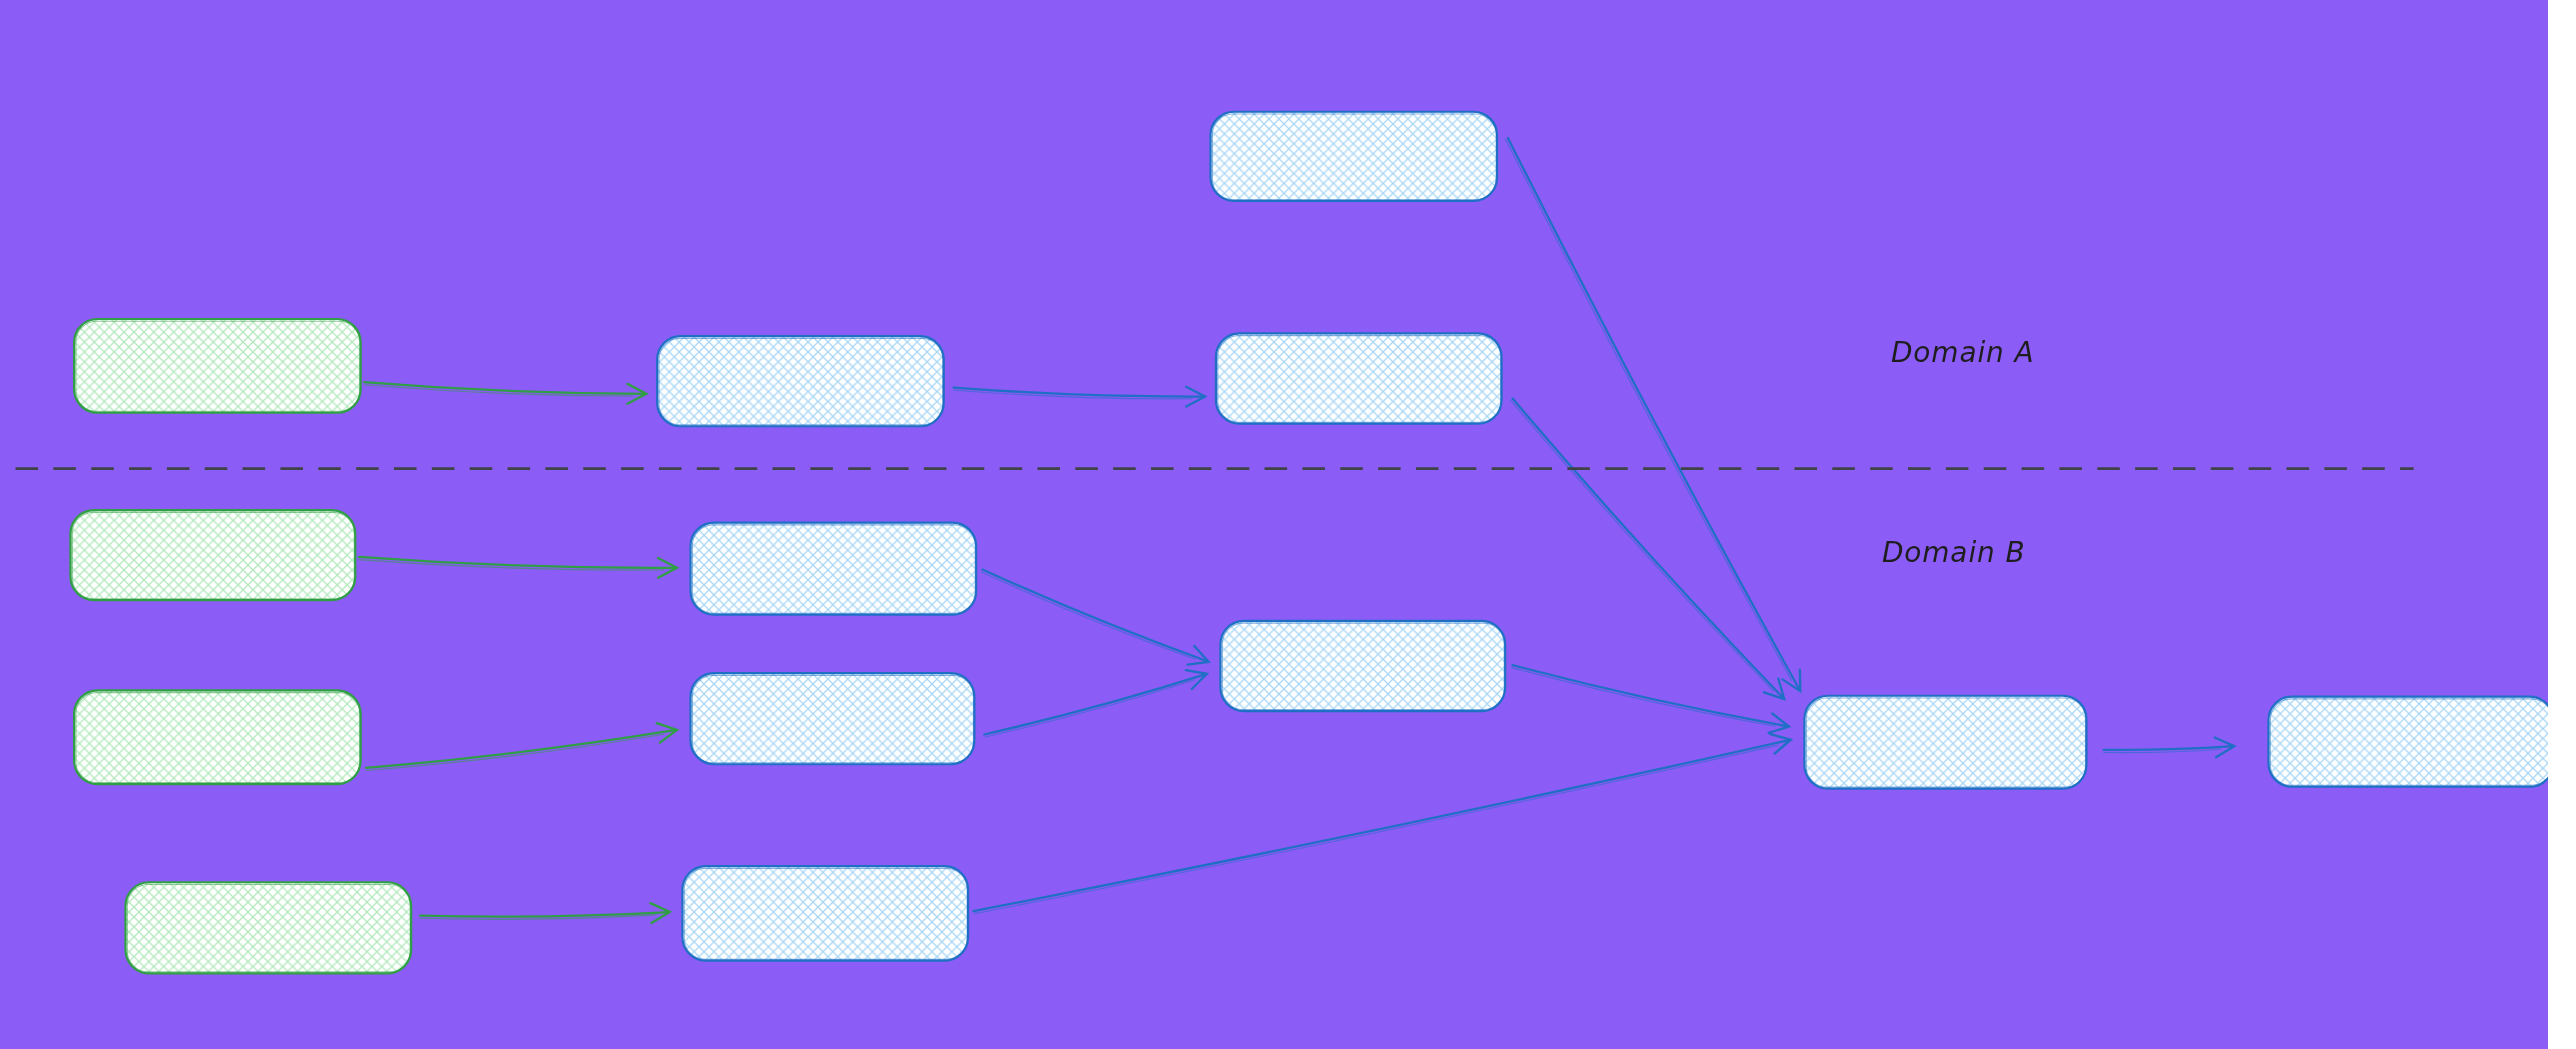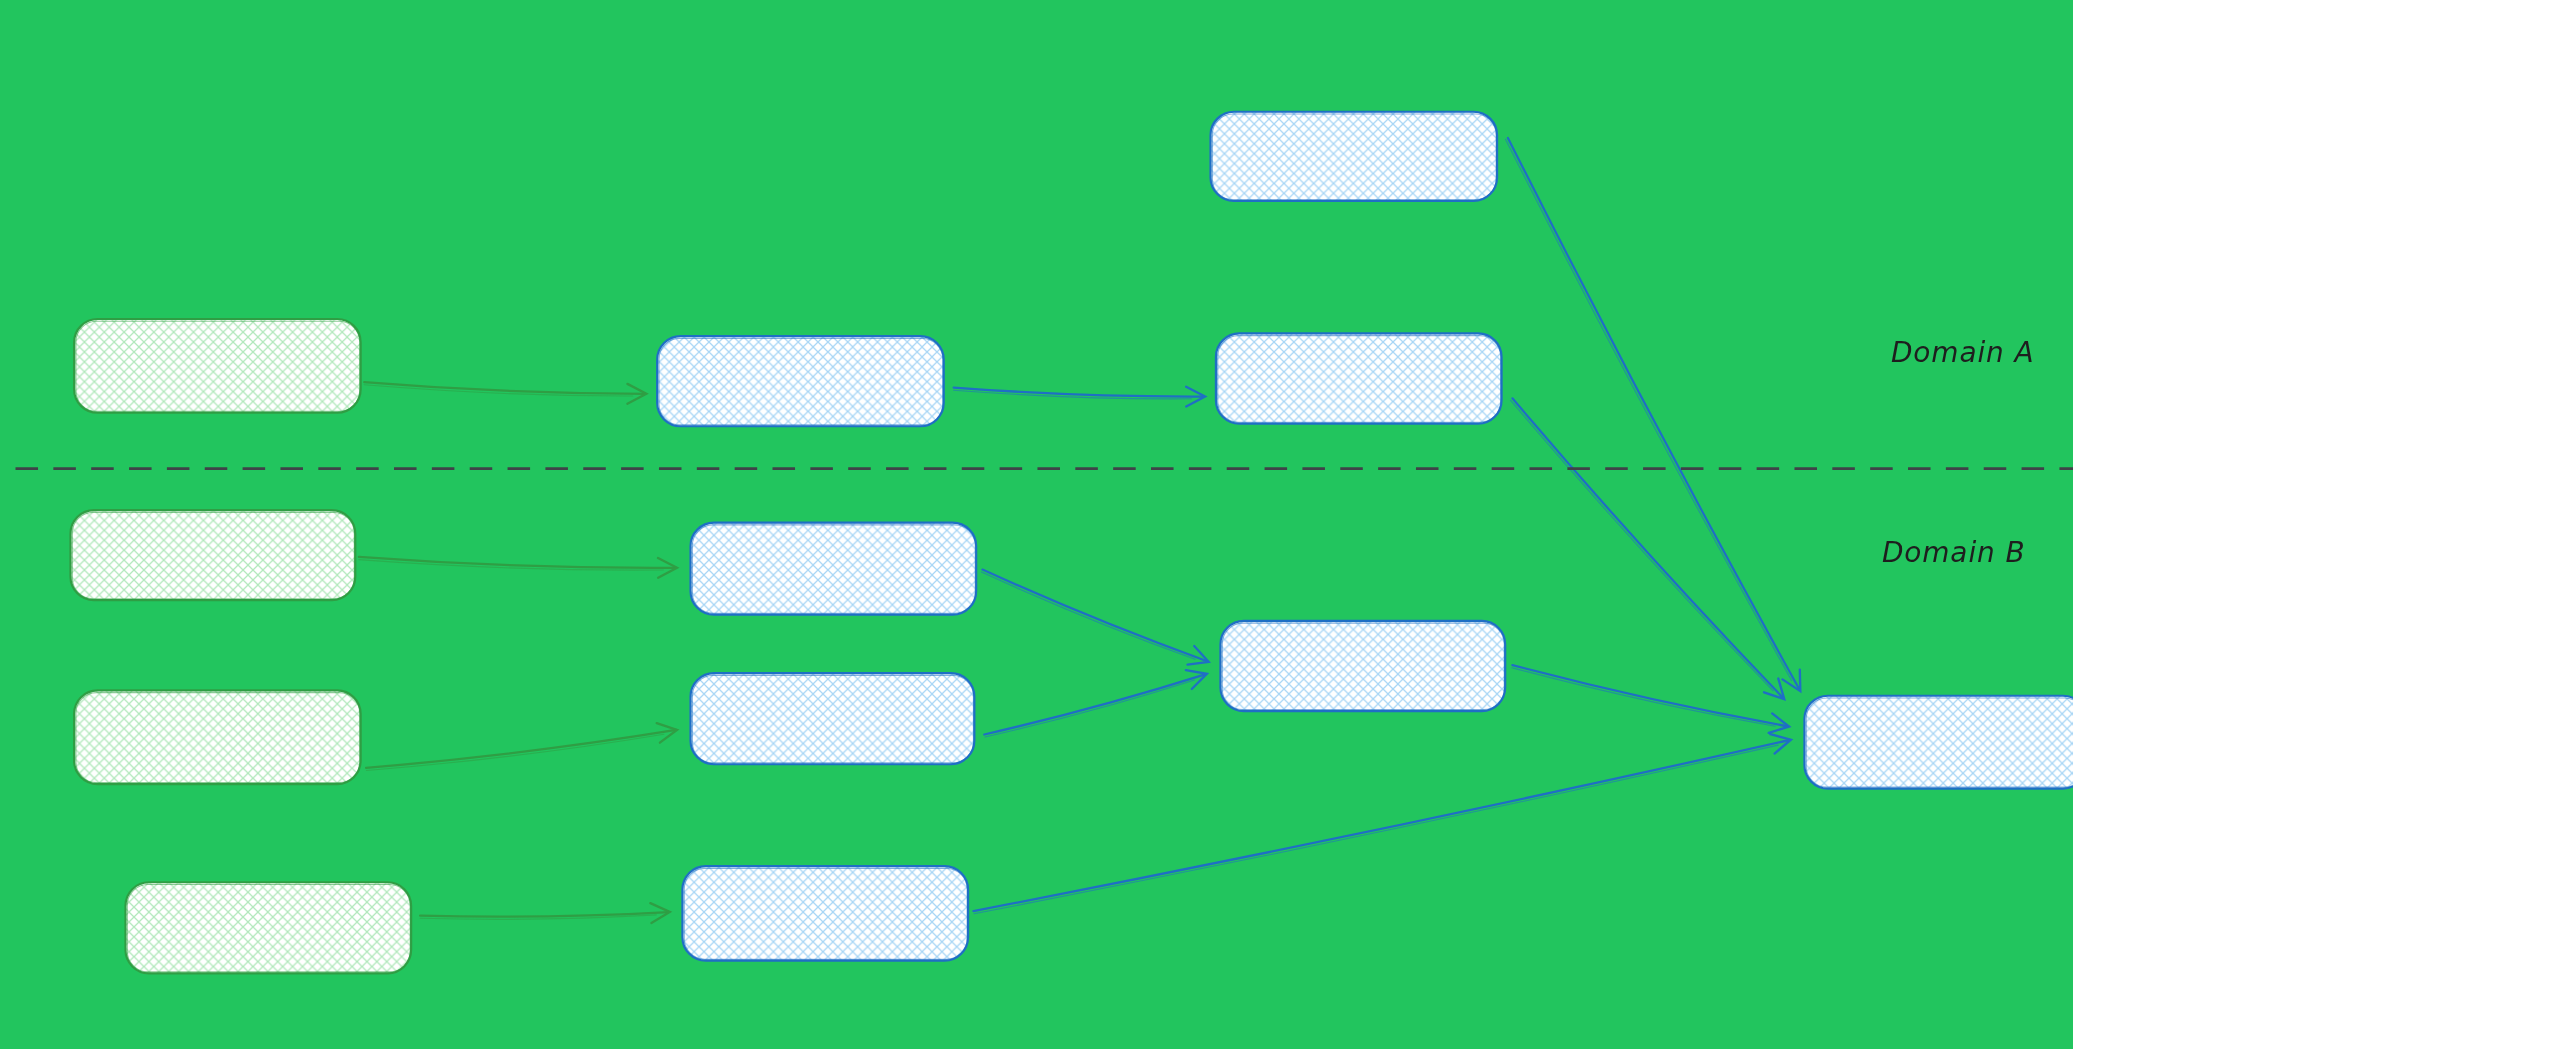--- a/index.html
+++ b/index.html
@@ -3,23 +3,23 @@
 <meta charset="utf-8">
 <style>
   html, body {
     margin: 0;
     padding: 0;
     background: #ffffff;
     font-family: "DejaVu Sans", "Liberation Sans", sans-serif;
   }
   .stage {
     position: relative;
-    width: 2073px;
+    width: 2548px;
     height: 1049px;
-    background: #22c55e;
+    background: #8b5cf6;
     overflow: hidden;
   }
   .stage svg {
     display: block;
     width: 2576px;
     height: 1049px;
   }
   .domain-label {
     font-family: "DejaVu Sans", "Liberation Sans", sans-serif;
     font-size: 31px;

